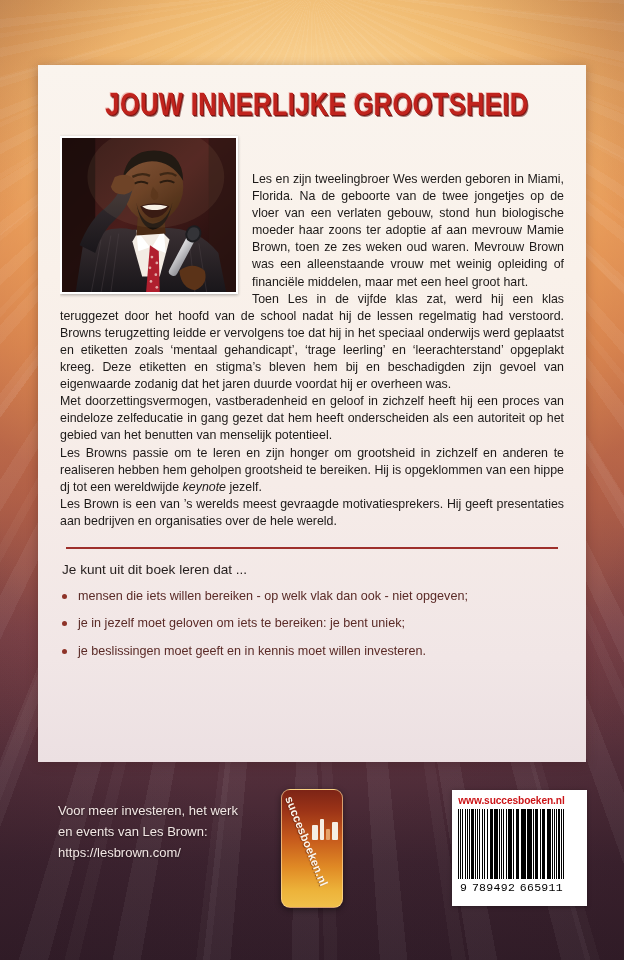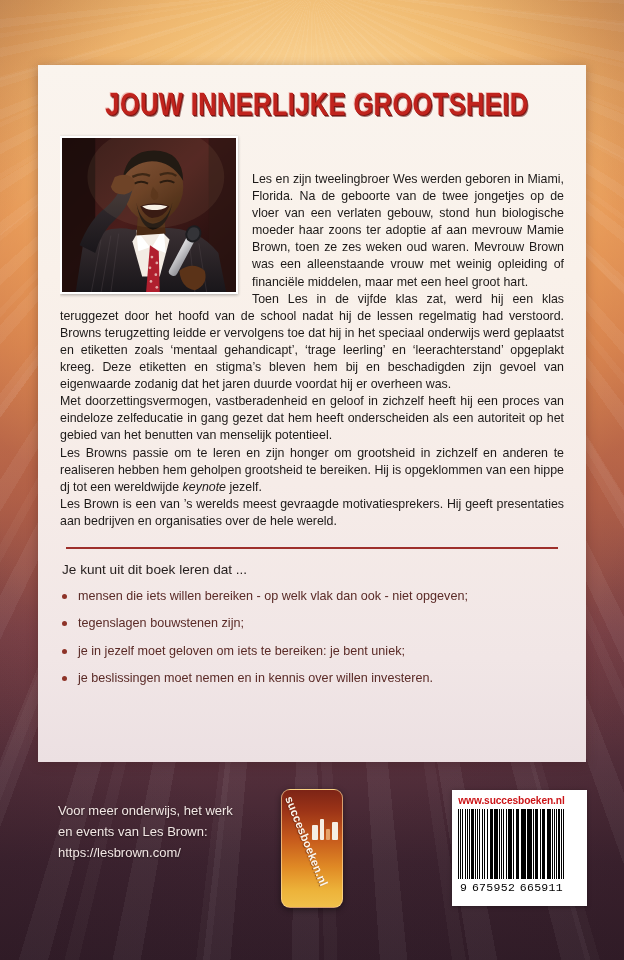--- a/index.html
+++ b/index.html
@@ -366,37 +366,33 @@
 
       <div class="learn-head">Je kunt uit dit boek leren dat ...</div>
 
       <ul class="learn-list">
         <li>
           <span class="dot"></span>
           <span>mensen die iets willen bereiken - op welk vlak dan ook - niet opgeven;</span>
         </li>
         <li>
           <span class="dot"></span>
-          <span>tegenslagen bouwstenen zijn;</span>
-        </li>
-        <li>
-          <span class="dot"></span>
           <span>je in jezelf moet geloven om iets te bereiken: je bent uniek;</span>
         </li>
         <li>
           <span class="dot"></span>
-          <span>je beslissingen moet nemen en in kennis over willen investeren.</span>
+          <span>je beslissingen moet geeft en in kennis moet willen investeren.</span>
         </li>
       </ul>
 
     </div>
   </div>
 
   <div class="footer-info">
-    <div>Voor meer onderwijs, het werk</div>
+    <div>Voor meer investeren, het werk</div>
     <div>en events van Les Brown:</div>
     <div>https://lesbrown.com/</div>
   </div>
 
   <div class="pub-logo">
     <div class="books">
       <i></i>
         <i></i>
         <i></i>
         <i></i>
@@ -493,18 +489,18 @@
         <span class="sp" style="width: 1px;"></span>
         <span style="width: 3px;"></span>
         <span class="sp" style="width: 1px;"></span>
         <span style="width: 1px;"></span>
         <span class="sp" style="width: 2px;"></span>
         <span style="width: 1px;"></span>
         <span class="sp" style="width: 1px;"></span>
       </div>
     <div class="barcode-digits">
       <span>9</span>
-      <span>675952</span>
+      <span>789492</span>
       <span>665911</span>
     </div>
   </div>
 
 </div>
 
 </body></html>

